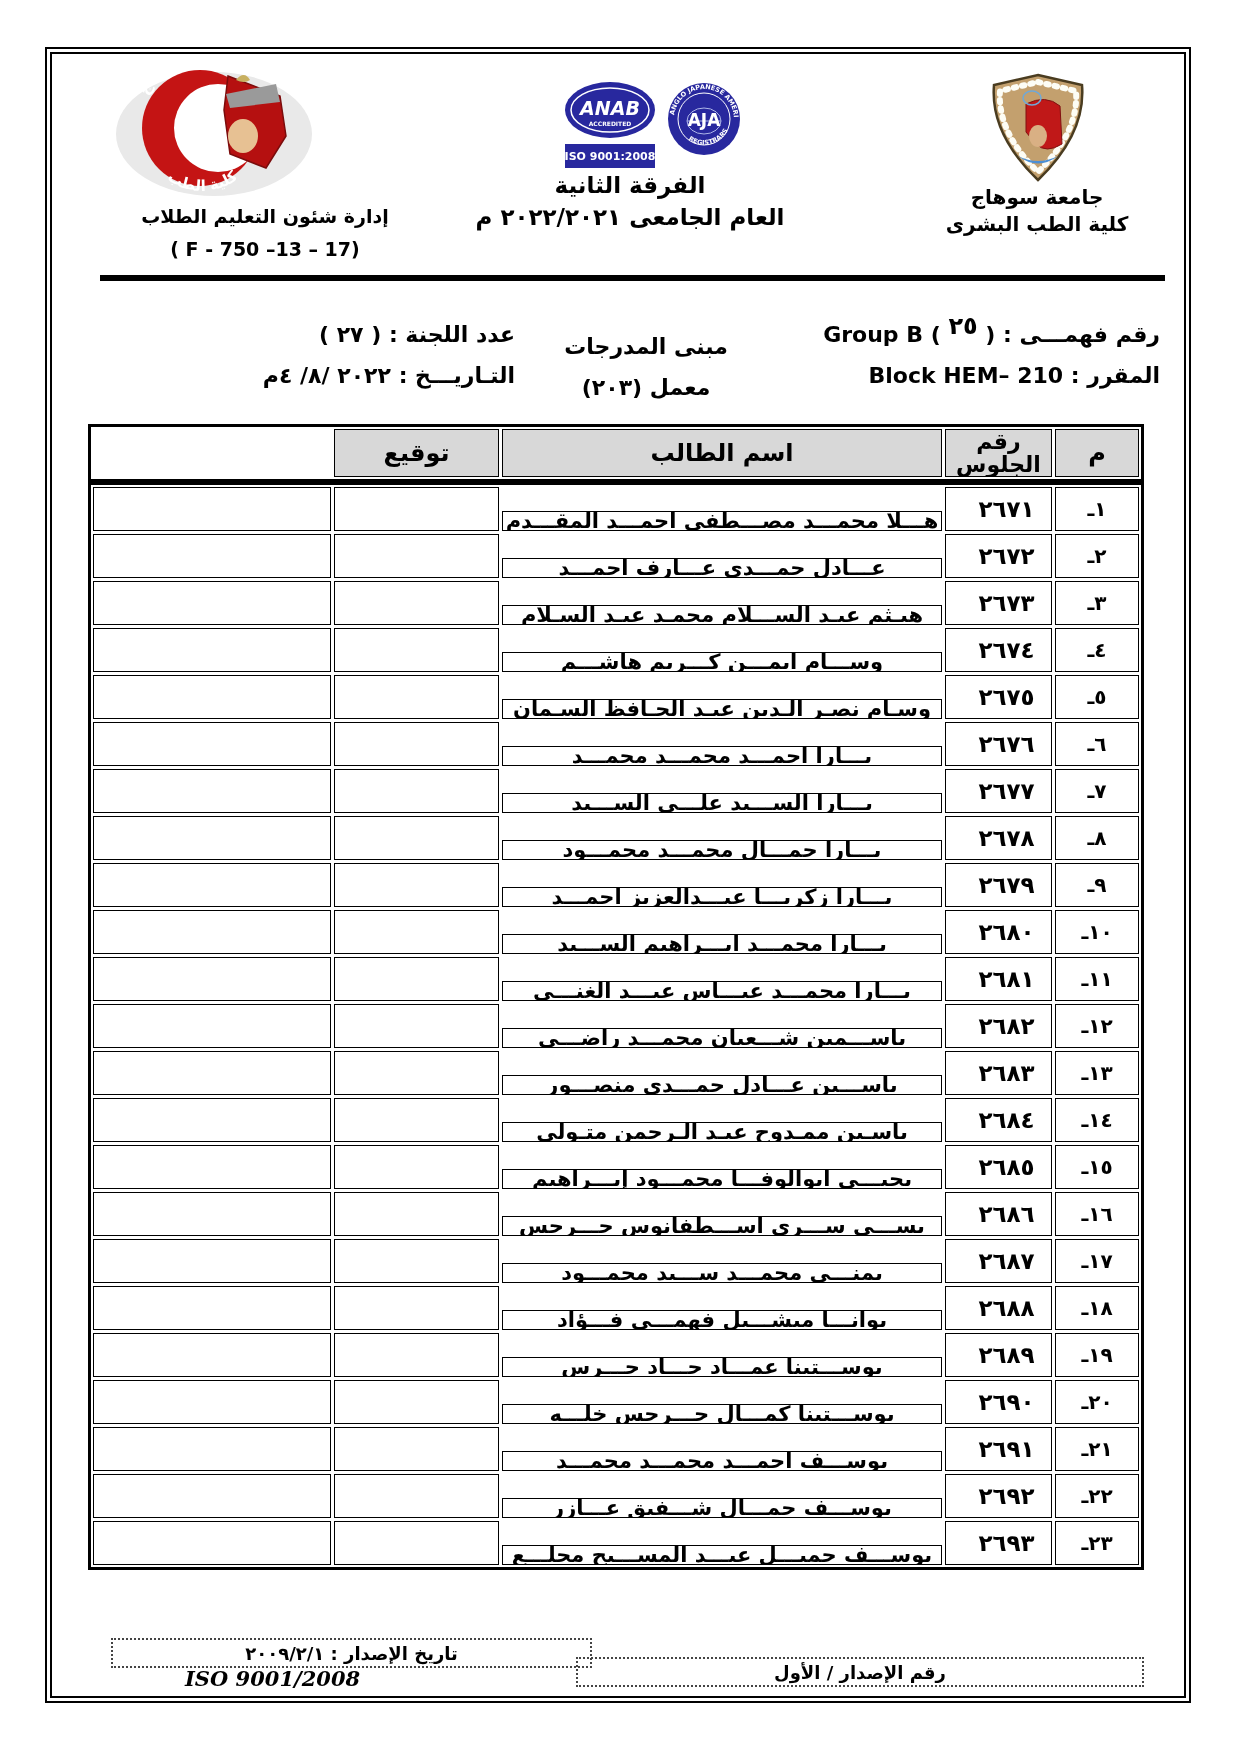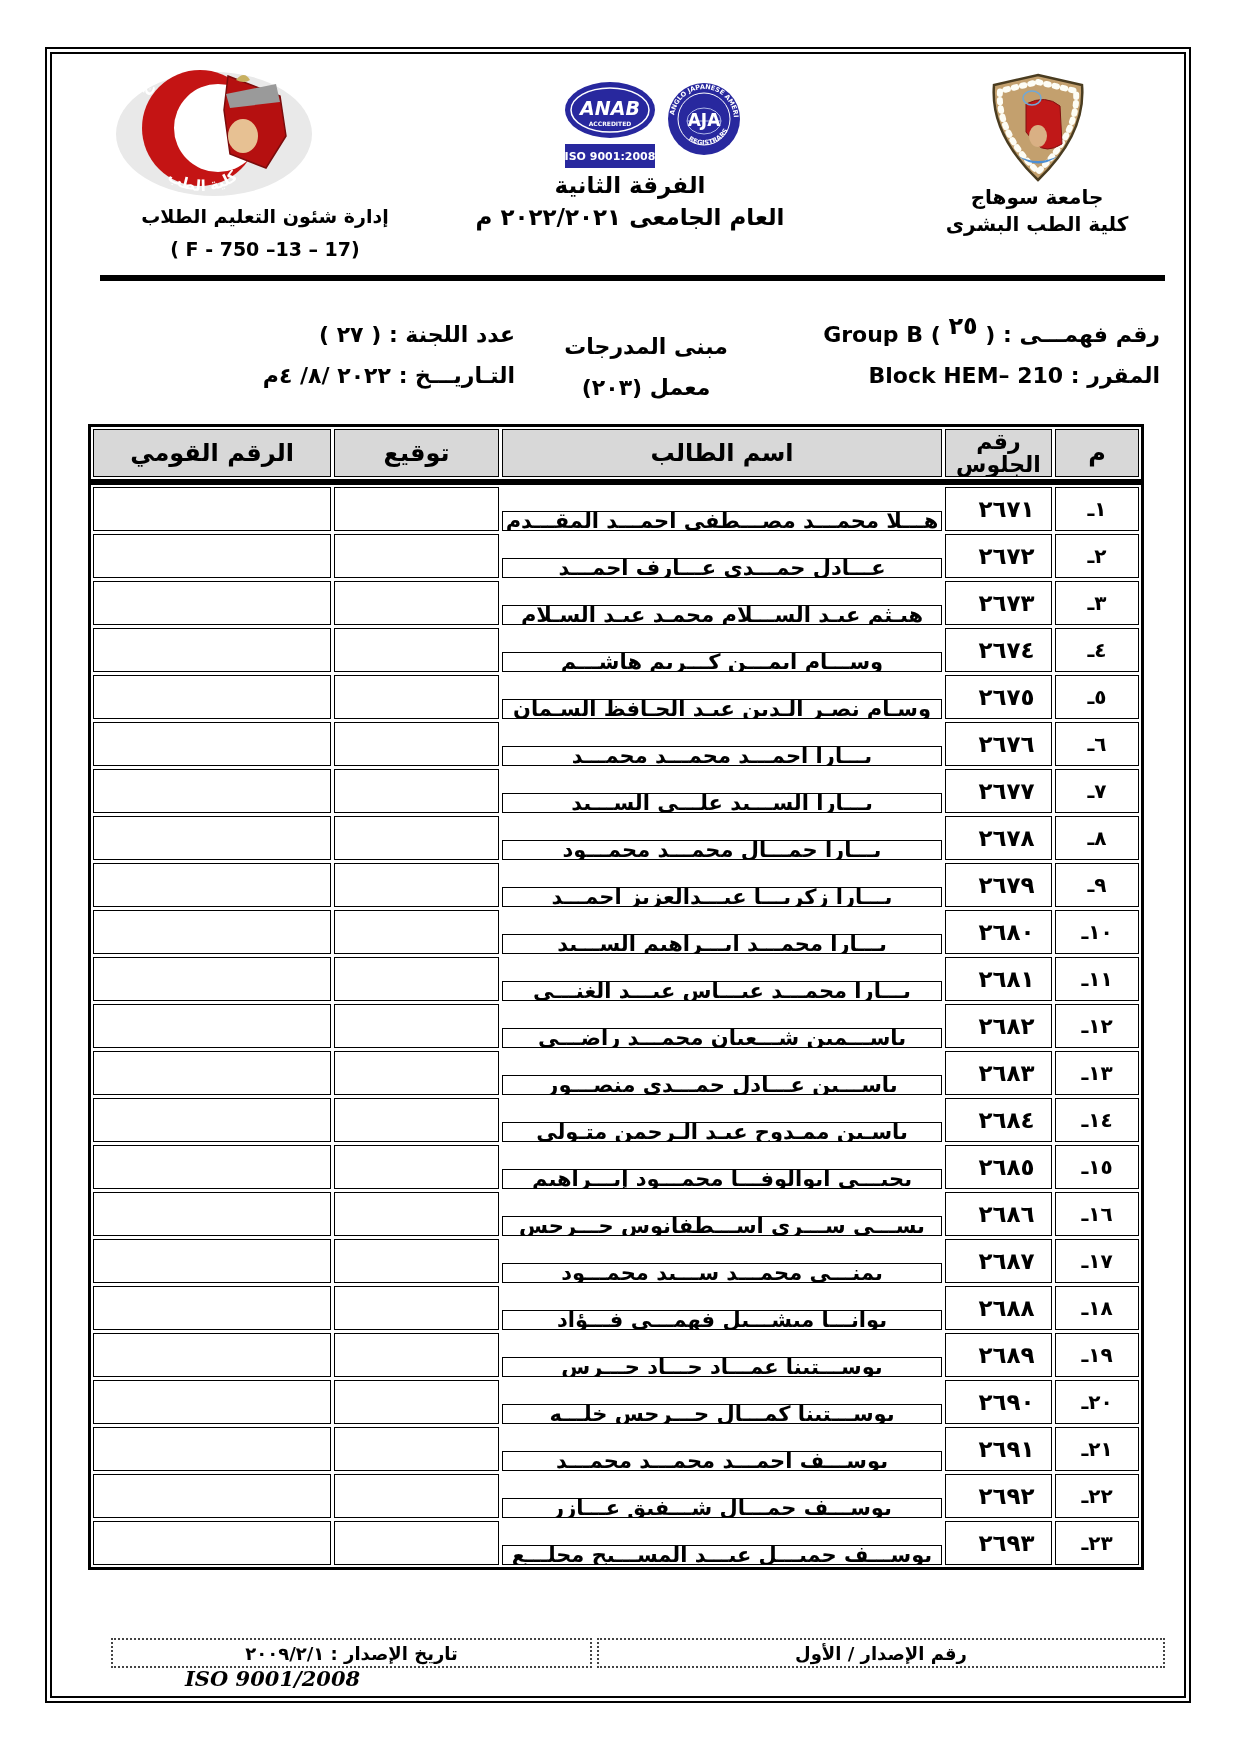--- a/index.html
+++ b/index.html
@@ -38,21 +38,21 @@
     justify-content:center;text-align:center;overflow:hidden;box-sizing:border-box;}
   .thead .cell{background:#d8d8d8;font-size:24px;}
   .thead .seat-head{font-size:22px;line-height:1.05;}
   .thead-divider{height:6px;background:#000;margin:2px -2px;}
   .row-index{font-size:20px;direction:rtl;}
   .seat-number{font-size:23px;padding-left:16px;}
   .student-name{font-size:21px;direction:rtl;white-space:nowrap;margin-top:24px;}
   
   .fbox{top:1638px;height:30px;border:2px dotted #444;box-sizing:border-box;
     display:flex;align-items:center;justify-content:center;font-size:18px;direction:rtl;white-space:nowrap;}
-  .fbox-right{left:597px;width:568px;}
+  .fbox-right{left:576px;width:568px;margin-top:19px;}
   .fbox-left{left:111px;width:481px;}
   .iso-note{left:185px;top:1666px;font-family:"DejaVu Serif", serif;
     font-style:italic;font-size:21px;}
   svg text{font-family:"DejaVu Sans", sans-serif;font-weight:bold;}
 </style>
 </head>
 <body>
 
 <div class="frame">
     <div class="frame-inner"></div>
@@ -142,21 +142,20 @@
     <span class="ltr">٢٠٢٢ /٨/ ٤</span><span>م</span>
   </div>
 </div>
 
 <div class="abs table-wrap">
   <div class="thead">
     <div class="cell">م</div>
     <div class="cell seat-head">رقم الجلوس</div>
     <div class="cell">اسم الطالب</div>
     <div class="cell">توقيع</div>
-    <div class="cell">الرقم القومي</div>
   </div>
   <div class="thead-divider"></div>
   <div class="tbody">
       <div class="trow">
         <div class="cell row-index">١ـ</div>
         <div class="cell seat-number">٢٦٧١</div>
         <div class="cell student-name">هـــلا محمـــد مصـــطفي احمـــد المقـــدم</div>
         <div class="cell signature-cell"></div>
         <div class="cell national-id-cell"></div>
       </div>

